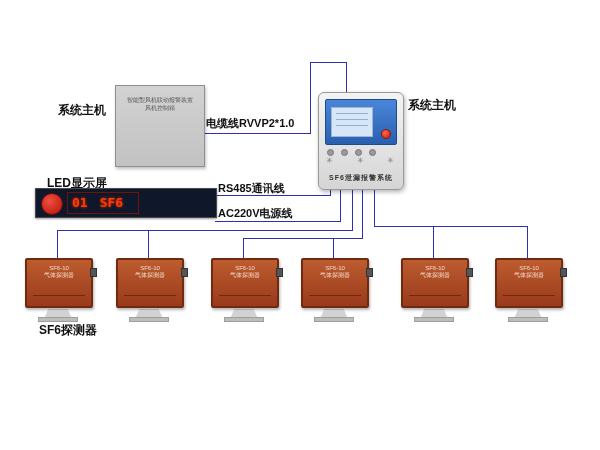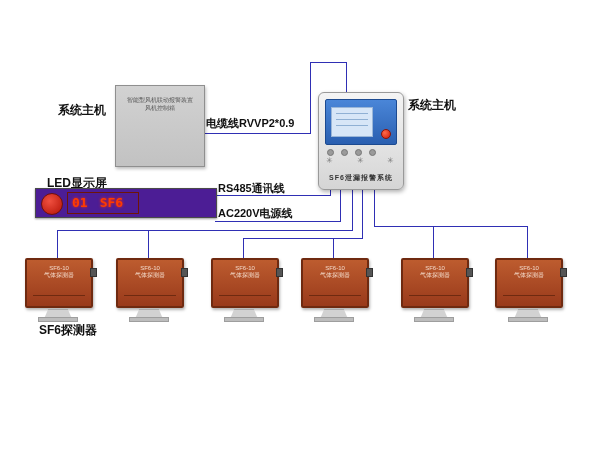--- a/index.html
+++ b/index.html
@@ -35,21 +35,21 @@
     background:radial-gradient(circle at 35% 35%,#ff6a4a,#cf1c08);border:1px solid #8d1205;}
   .host .btnrow{position:absolute;left:8px;top:56px;width:68px;display:flex;gap:7px;}
   .host .btn{width:5px;height:5px;border-radius:50%;background:#9a9a9a;border:1px solid #777;}
   .host .vent{position:absolute;top:64px;font-size:8px;color:#777;line-height:8px;}
   .host .vent::before{content:"✳";}
   .host .devname{position:absolute;left:0;right:0;bottom:6px;text-align:center;
     font-size:7px;font-weight:bold;color:#333;letter-spacing:1px;}
 
   
   .ledbar{position:absolute;left:35px;top:188px;width:180px;height:28px;
-    background:#4c1d95;border:1px solid #4a4a4a;box-shadow:0 1px 2px rgba(0,0,0,.4);}
+    background:#0f172a;border:1px solid #4a4a4a;box-shadow:0 1px 2px rgba(0,0,0,.4);}
   .ledlogo{position:absolute;left:5px;top:4px;width:20px;height:20px;border-radius:50%;
     background:radial-gradient(circle at 38% 35%,#f05040,#b41205);border:1px solid #70100a;}
   .ledseg{position:absolute;top:3px;height:20px;border:1px solid #6e1507;}
   .seg1{left:31px;width:70px;}
   .seg2{left:105px;width:70px;}
   .ledtxt{font-family:"DejaVu Sans Mono",monospace;font-weight:bold;font-size:13px;line-height:20px;
     color:#ff3b00;text-shadow:0 0 3px #ff2e00;}
   .seg1 .ledtxt{display:inline-block;margin-left:4px;}
   .seg1 .gap{display:inline-block;width:8px;}
   .seg2 .ledtxt{display:inline-block;margin-left:3px;}
@@ -121,21 +121,21 @@
       <div class="btn"></div>
       <div class="btn"></div>
       <div class="btn"></div>
     </div>
     <div class="vent" style="left:7px;"></div>
     <div class="vent" style="left:38px;"></div>
     <div class="vent" style="left:68px;"></div>
     <div class="devname">SF6泄漏报警系统</div>
   </div>
 
-  <div class="cable-lbl" style="left:206px;top:116px;">电缆线RVVP2*0.9</div>
+  <div class="cable-lbl" style="left:206px;top:116px;">电缆线RVVP2*1.0</div>
   <div class="cable-lbl" style="left:218px;top:181px;">RS485通讯线</div>
   <div class="cable-lbl" style="left:218px;top:206px;">AC220V电源线</div>
 
   <div class="lbl" style="left:47px;top:175px;">LED显示屏</div>
   <div class="ledbar">
     <div class="ledlogo"></div>
     <div class="ledseg seg1">
       <span class="ledtxt">01</span><span class="gap"></span><span class="ledtxt">SF6</span>
     </div>
   </div>

